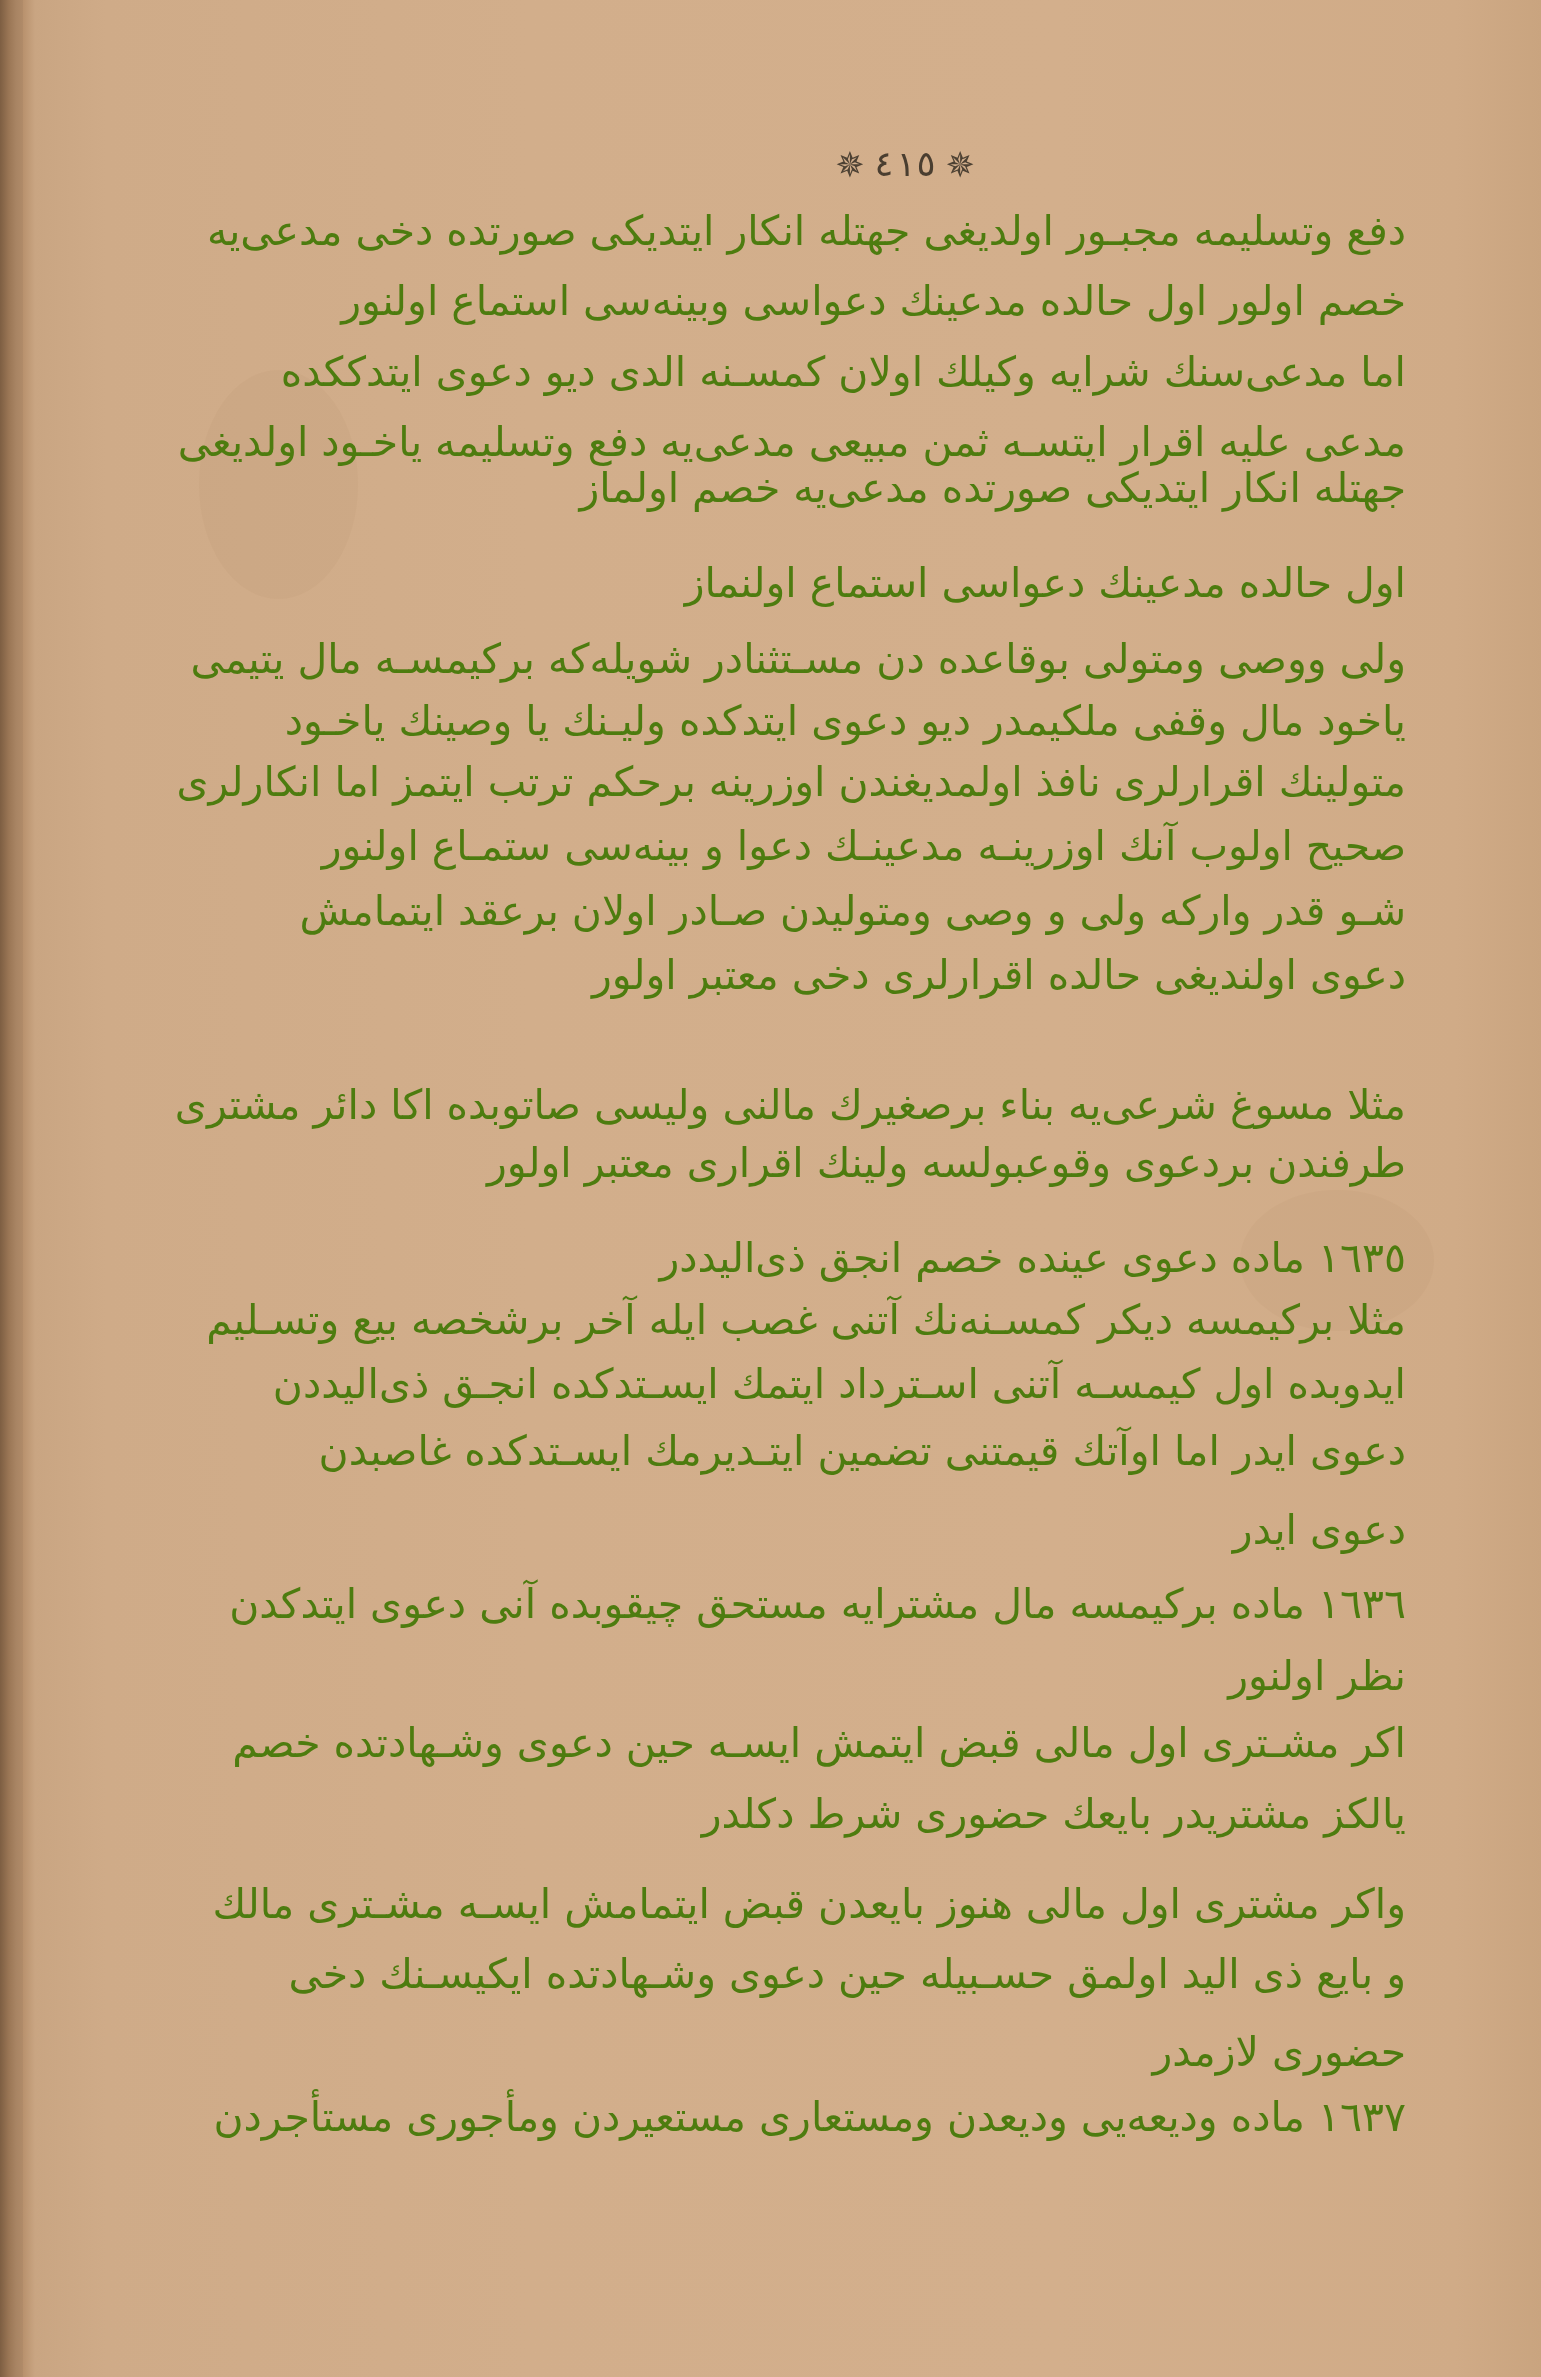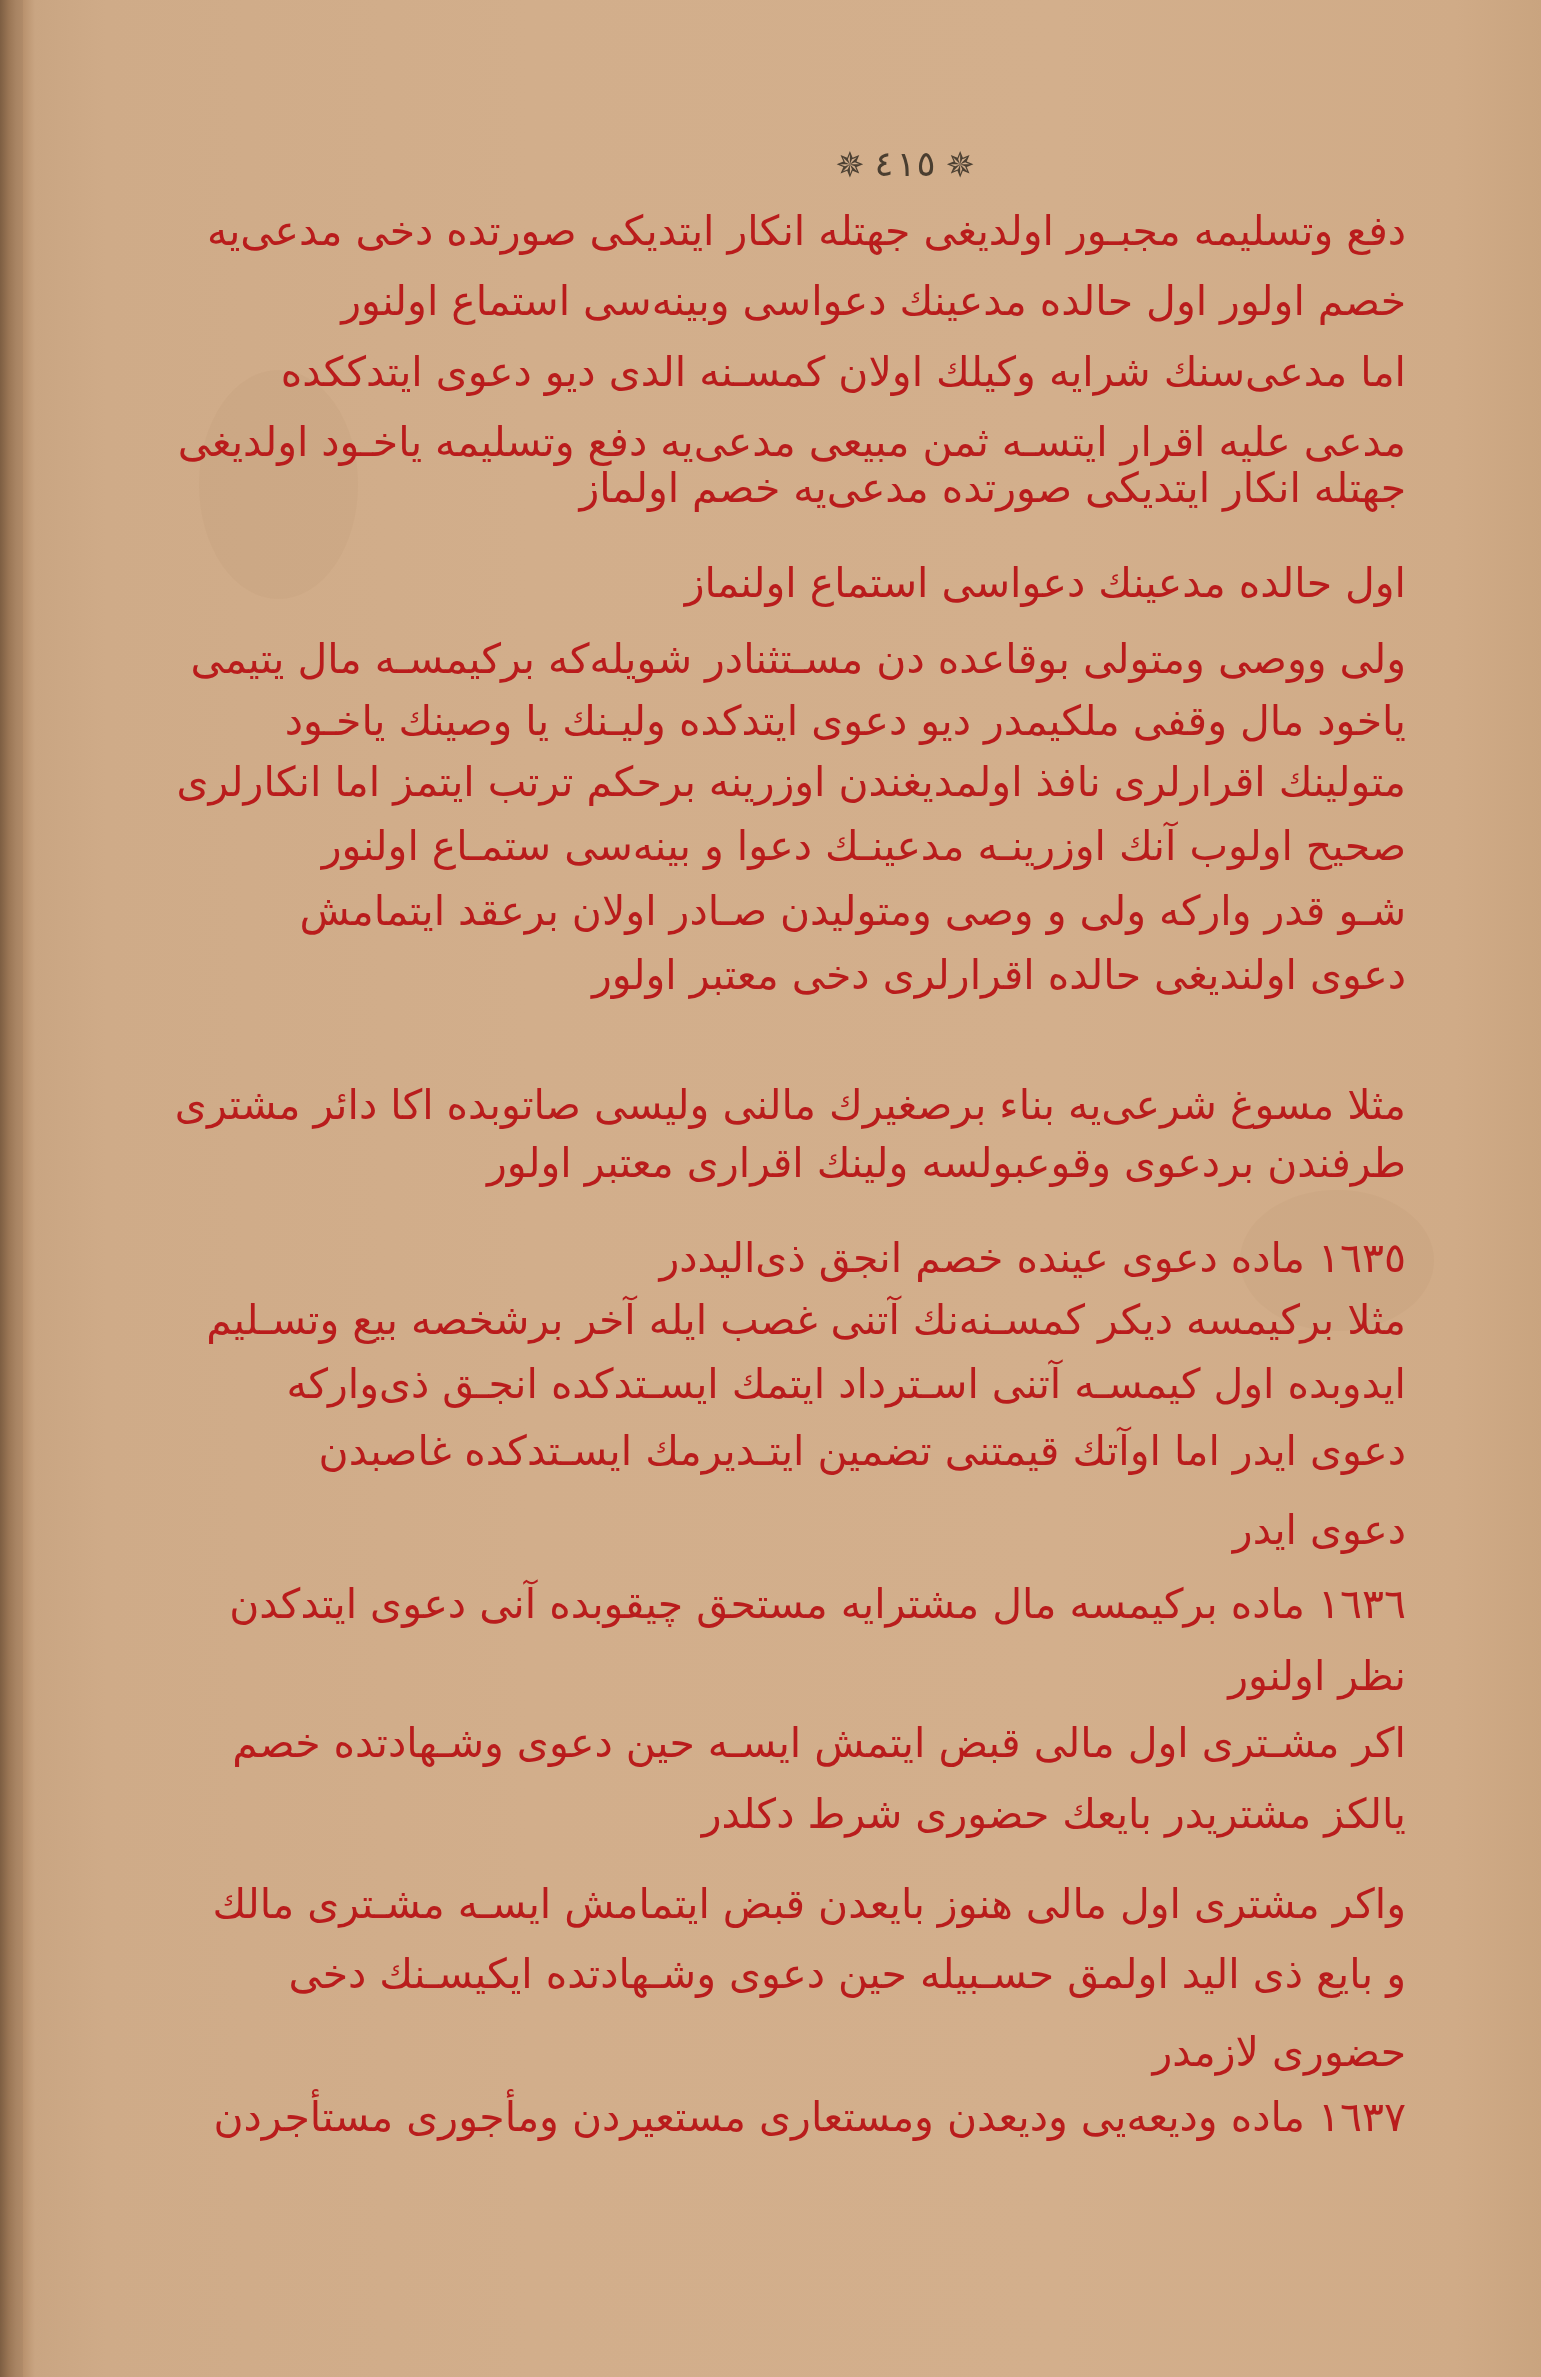--- a/index.html
+++ b/index.html
@@ -54,21 +54,21 @@
   }
   .line {
     position: absolute;
     right: 136px; 
     direction: rtl;
     unicode-bidi: embed;
     white-space: nowrap;
     font-family: "DejaVu Sans", sans-serif;
     font-size: 41px;
     line-height: 53px;
-    color: #b91c1c;
+    color: #4d7c0f;
     text-align: right;
   }
   .line.justified {
     left: 343px; 
     text-align: justify;
     text-align-last: justify;
   }
   .stain {
     position: absolute;
     border-radius: 50%;
@@ -104,21 +104,21 @@
     <div class="line justified" style="top:756px">متولینك اقرارلری نافذ اولمدیغندن اوزرینه برحکم ترتب ایتمز  اما انکارلری</div>
     <div class="line justified" style="top:820px">صحیح اولوب آنك اوزرینـه مدعینـك دعوا و بینه‌سی ستمـاع اولنور</div>
     <div class="line justified" style="top:885px">شـو قدر وارکه ولی و وصی ومتولیدن صـادر اولان برعقد ایتمامش</div>
     <div class="line" style="top:949px">دعوی اولندیغی حالده اقرارلری دخی معتبر اولور</div>
 
     <div class="line justified" style="top:1079px">مثلا مسوغ شرعی‌یه بناء برصغیرك مالنی ولیسی صاتوبده اکا دائر مشتری</div>
     <div class="line" style="top:1137px">طرفندن بردعوی وقوعبولسه ولینك اقراری معتبر  اولور</div>
 
     <div class="line" style="top:1232px">١٦٣٥ ماده     دعوی عینده خصم انجق ذی‌الیددر</div>
     <div class="line justified" style="top:1294px">مثلا برکیمسه دیکر کمسـنه‌نك آتنی غصب ایله آخر برشخصه بیع وتسـلیم</div>
-    <div class="line justified" style="top:1358px">ایدوبده اول کیمسـه آتنی اسـترداد ایتمك ایسـتدکده انجـق ذی‌وارکه</div>
+    <div class="line justified" style="top:1358px">ایدوبده اول کیمسـه آتنی اسـترداد ایتمك ایسـتدکده انجـق ذی‌الیددن</div>
     <div class="line justified" style="top:1425px">دعوی ایدر   اما اوآتك قیمتنی تضمین ایتـدیرمك ایسـتدکده غاصبدن</div>
     <div class="line" style="top:1504px">دعوی ایدر</div>
 
     <div class="line justified" style="top:1578px">١٦٣٦ ماده     برکیمسه مال مشترایه مستحق چیقوبده آنی دعوی ایتدکدن</div>
     <div class="line" style="top:1650px">نظر اولنور</div>
     <div class="line justified" style="top:1717px">اکر مشـتری اول مالی قبض ایتمش ایسـه حین دعوی وشـهادتده خصم</div>
     <div class="line" style="top:1788px">یالکز مشتریدر بایعك حضوری شرط دکلدر</div>
 
     <div class="line justified" style="top:1878px">واکر مشتری اول مالی هنوز بایعدن قبض ایتمامش ایسـه مشـتری مالك</div>
     <div class="line justified" style="top:1948px">و بایع ذی الید اولمق حسـبیله حین دعوی وشـهادتده ایکیسـنك دخی</div>

